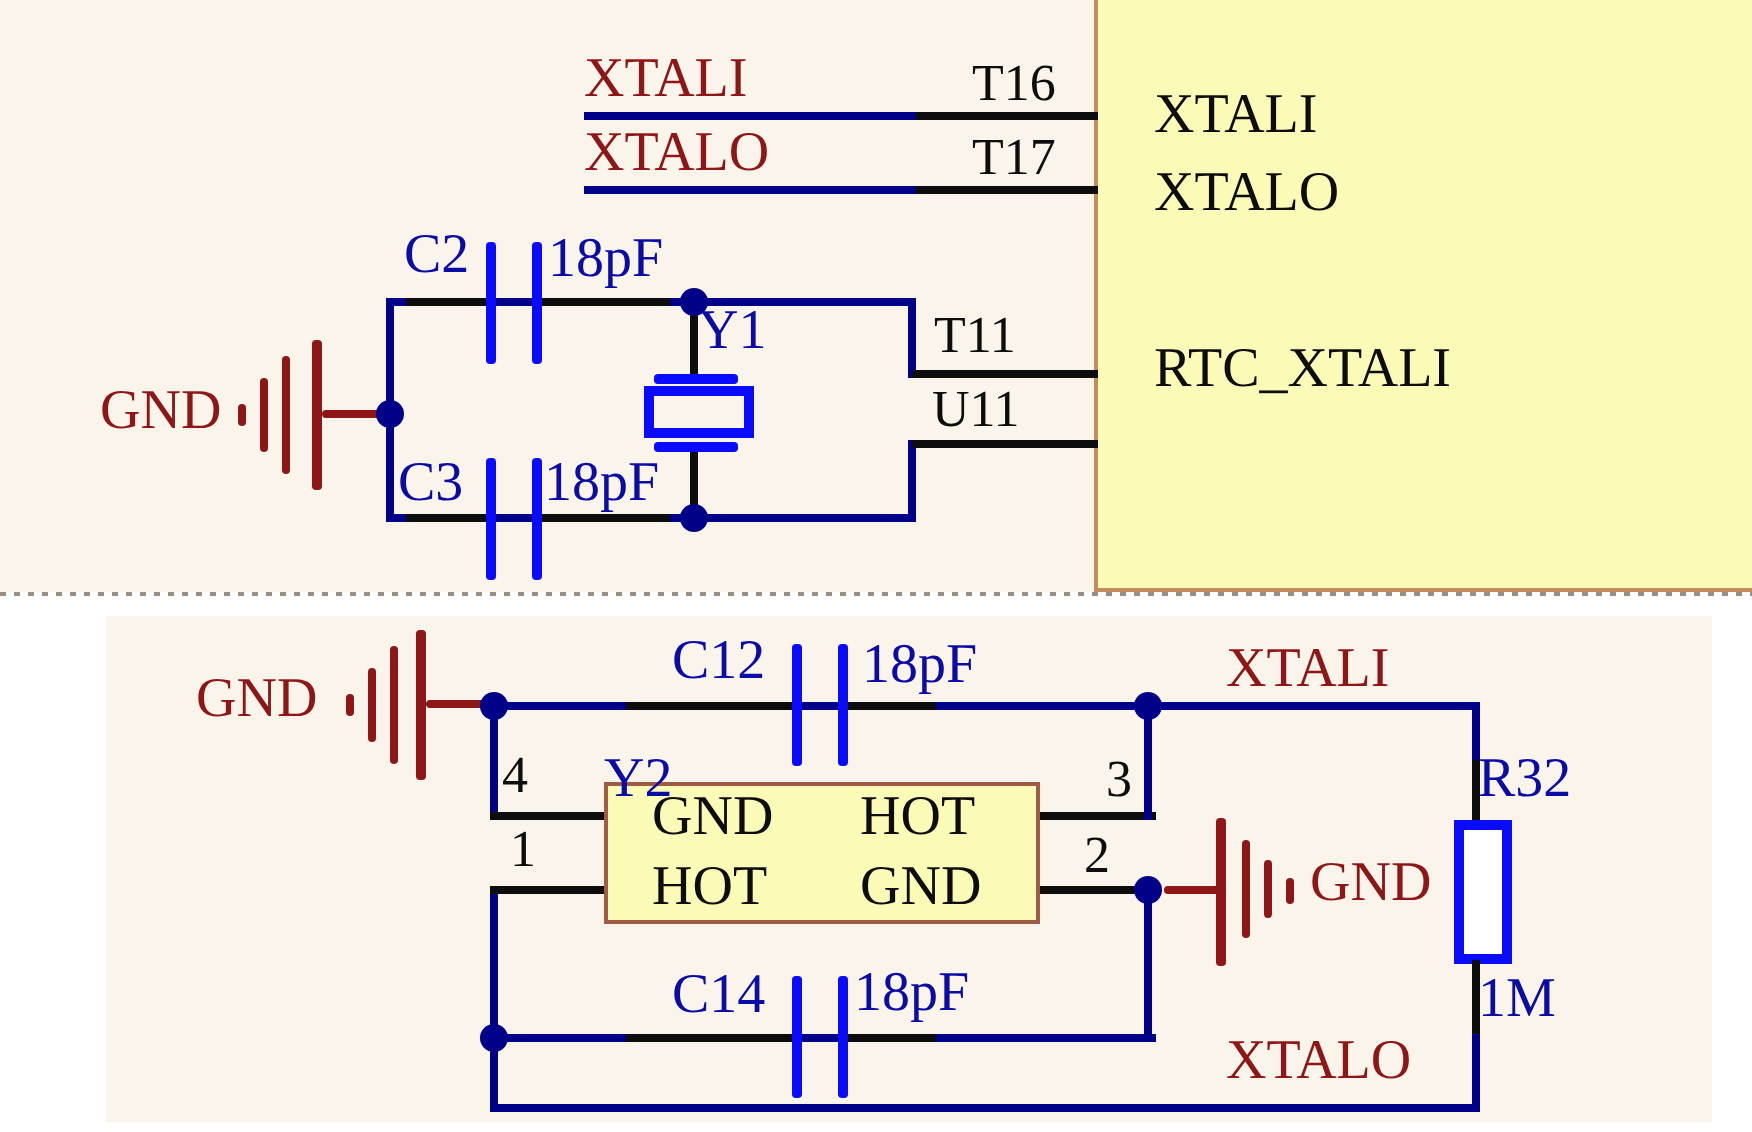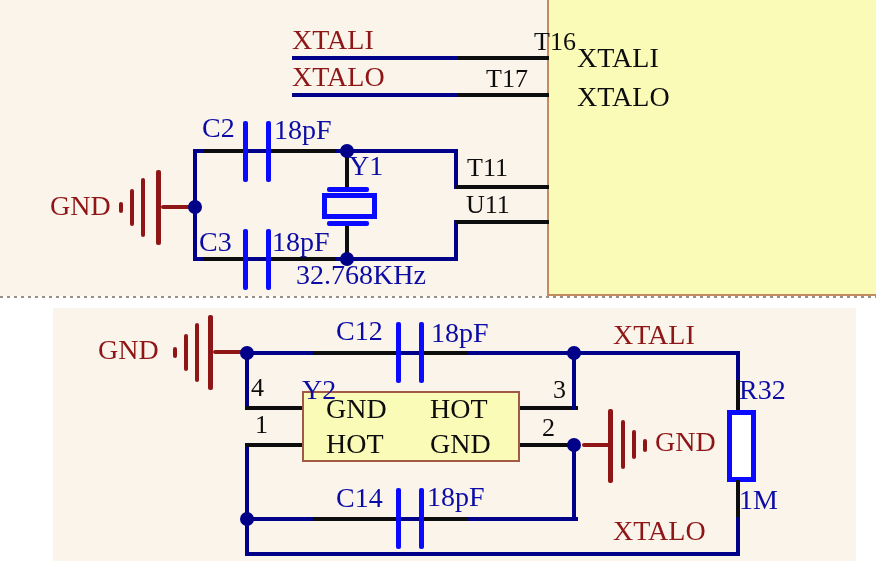--- a/index.html
+++ b/index.html
@@ -99,33 +99,33 @@
   <div class="abs crystal-body" style="left:322px;top:193px;width:55px;height:26px;"></div>
   <div class="abs plate" style="left:327px;top:221px;width:42px;height:5px;"></div>
   <div class="abs wire-blk" style="left:345px;top:226px;width:4px;height:35px;"></div>
 
   <div class="abs dot" style="left:188px;top:200px;"></div>
   <div class="abs dot" style="left:340px;top:144px;"></div>
   <div class="abs dot" style="left:340px;top:252px;"></div>
 
   <span class="t red" style="left:292px;top:26px;">XTALI</span>
   <span class="t red" style="left:292px;top:63px;">XTALO</span>
-  <span class="t sm blk" style="left:486px;top:29px;margin-left:48px;">T16</span>
+  <span class="t sm blk" style="left:486px;top:29px;">T16</span>
   <span class="t sm blk" style="left:486px;top:66px;">T17</span>
   <span class="t sm blk" style="left:467px;top:155px;">T11</span>
   <span class="t sm blk" style="left:466px;top:192px;">U11</span>
   <span class="t blk" style="left:577px;top:44px;">XTALI</span>
   <span class="t blk" style="left:577px;top:83px;">XTALO</span>
+  <span class="t blk" style="left:577px;top:171px;">RTC_XTALI</span>
   <span class="t red" style="left:50px;top:192px;">GND</span>
   <span class="t navy" style="left:202px;top:114px;">C2</span>
   <span class="t navy" style="left:274px;top:116px;">18pF</span>
   <span class="t navy" style="left:199px;top:228px;">C3</span>
   <span class="t navy" style="left:272px;top:228px;">18pF</span>
   <span class="t navy" style="left:349px;top:152px;">Y1</span>
-  <span class="t navy" style="left:296px;top:261px;">32.768KHz</span>
 
   <div class="abs wire-red" style="left:173px;top:347px;width:4px;height:11px;"></div>
   <div class="abs wire-red" style="left:184px;top:334px;width:4px;height:37px;"></div>
   <div class="abs wire-red" style="left:195px;top:323px;width:4px;height:59px;"></div>
   <div class="abs wire-red" style="left:208px;top:315px;width:5px;height:75px;"></div>
   <div class="abs wire-red" style="left:213px;top:350px;width:30px;height:4px;"></div>
 
   <div class="abs wire" style="left:245px;top:351px;width:495px;height:4px;"></div>
   <div class="abs wire-blk" style="left:313px;top:351px;width:84px;height:4px;"></div>
   <div class="abs wire-blk" style="left:424px;top:351px;width:44px;height:4px;"></div>

